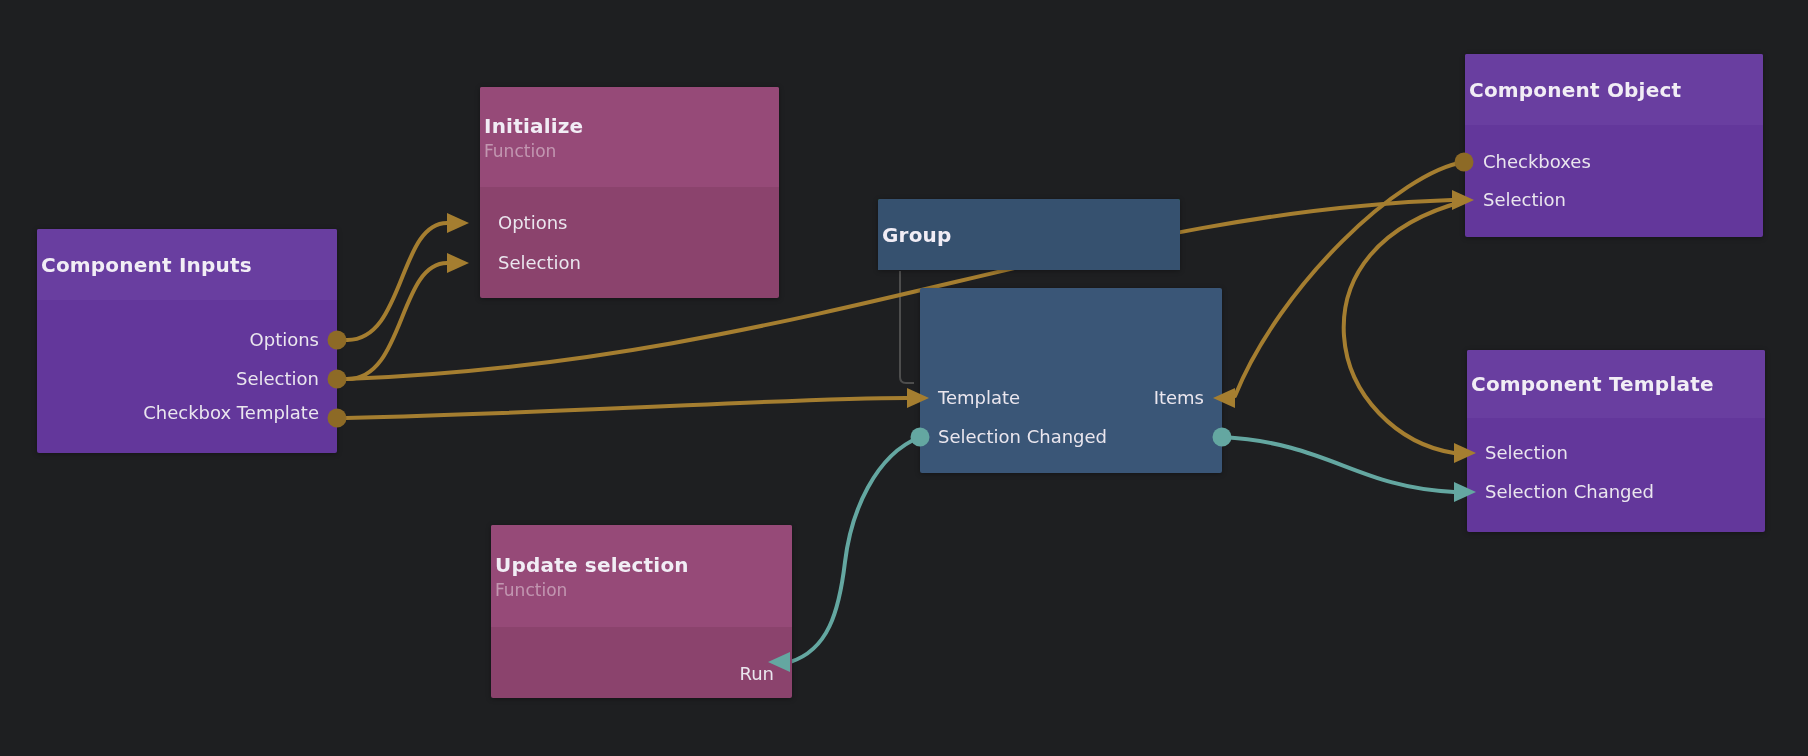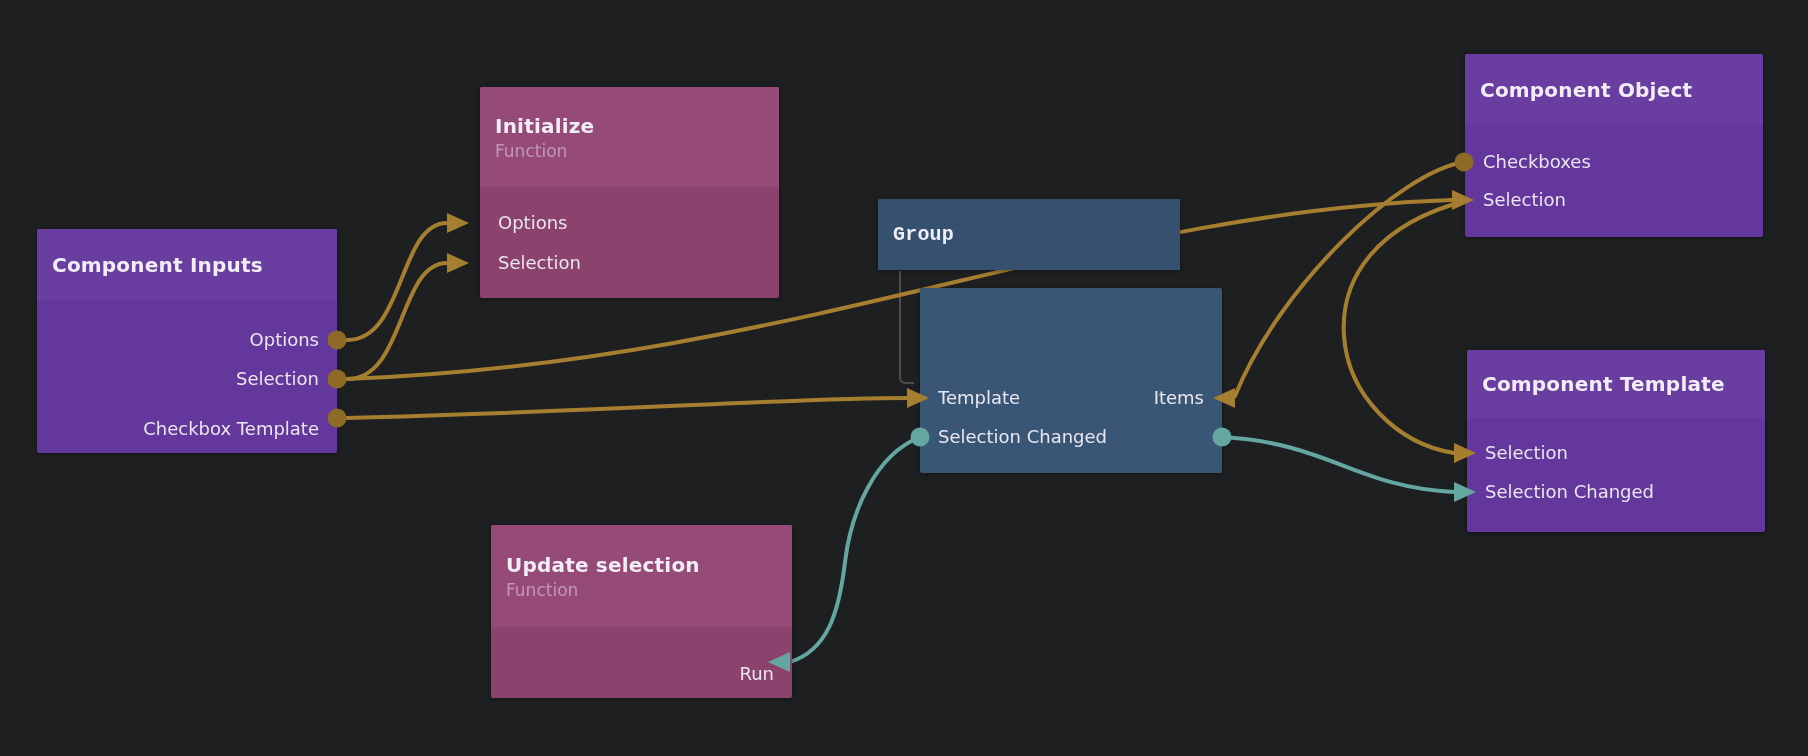--- a/index.html
+++ b/index.html
@@ -3,31 +3,31 @@
 <meta charset="utf-8">
 <style>
   html,body{margin:0;padding:0;background:#1e1f21;}
   #canvas{position:relative;width:1808px;height:756px;background:#1e1f21;overflow:hidden;
           font-family:"DejaVu Sans","Liberation Sans",sans-serif;}
   svg.layer{position:absolute;left:0;top:0;width:1808px;height:756px;}
   #wires{z-index:0;}
   #connectors{z-index:2;pointer-events:none;}
   .node{position:absolute;z-index:1;border-radius:2px;box-shadow:0 1px 5px rgba(0,0,0,.35);}
   .node .hdr{position:absolute;left:0;top:0;width:100%;display:flex;flex-direction:column;
-             justify-content:center;box-sizing:border-box;padding-left:15px;border-radius:2px 2px 0 0;}
+             justify-content:center;box-sizing:border-box;padding-left:4px;border-radius:2px 2px 0 0;}
   .title{font-size:20px;font-weight:600;color:#f1edf5;letter-spacing:.2px;}
   .sub{font-size:17px;color:rgba(255,255,255,.42);margin-top:3px;}
   .port{position:absolute;height:32px;line-height:32px;font-size:18px;color:#eae6ee;white-space:nowrap;}
   .port.pl{left:18px;}
   .port.pr{right:18px;text-align:right;}
   
   .purple{background:#63379b;}  .purple .hdr{background:#693ea0;}
   .pink{background:#8b436d;margin-left:18px;}    .pink .hdr{background:#964a78;}
   .blue{background:#3a5677;}    .blue .hdr{background:#2f4968;}
-  .groupfill{background:#15803d;font-family:Liberation Mono, monospace;} .groupfill .hdr{background:#36516f;}
+  .groupfill{background:#15803d;} .groupfill .hdr{background:#36516f;}
   .wire{fill:none;stroke-width:4;stroke-linecap:round;}
   .gold{stroke:#a57e30;}
   .teal{stroke:#64a7a1;}
 </style>
 </head>
 <body>
 
 <div id="canvas">
 
   <svg id="wires" class="layer">
@@ -42,21 +42,21 @@
     <path class="wire teal" d="M920,437 C875,455 851,512 845,562 C839,612 828,650 790,662"></path>
     <path class="wire teal" d="M1222,437 C1330,443 1355,487 1454,492"></path>
   </svg>
 
   <div class="node purple" style="left:37px;top:229px;width:300px;height:224px;">
     <div class="hdr" style="height:71px;">
       <div class="title">Component Inputs</div>
     </div>
     <div class="port pr" style="top:95px;"><span>Options</span></div>
     <div class="port pr" style="top:134px;"><span>Selection</span></div>
-    <div class="port pr" style="top:184px;margin-left:32px;"><span>Checkbox Template</span></div>
+    <div class="port pr" style="top:168px;margin-left:32px;"><span>Checkbox Template</span></div>
   </div>
 
   <div class="node pink" style="left:462px;top:87px;width:299px;height:211px;">
     <div class="hdr" style="height:100px;">
       <div class="title">Initialize</div>
       <div class="sub">Function</div>
     </div>
     <div class="port pl" style="top:120px;"><span>Options</span></div>
     <div class="port pl" style="top:160px;"><span>Selection</span></div>
   </div>

